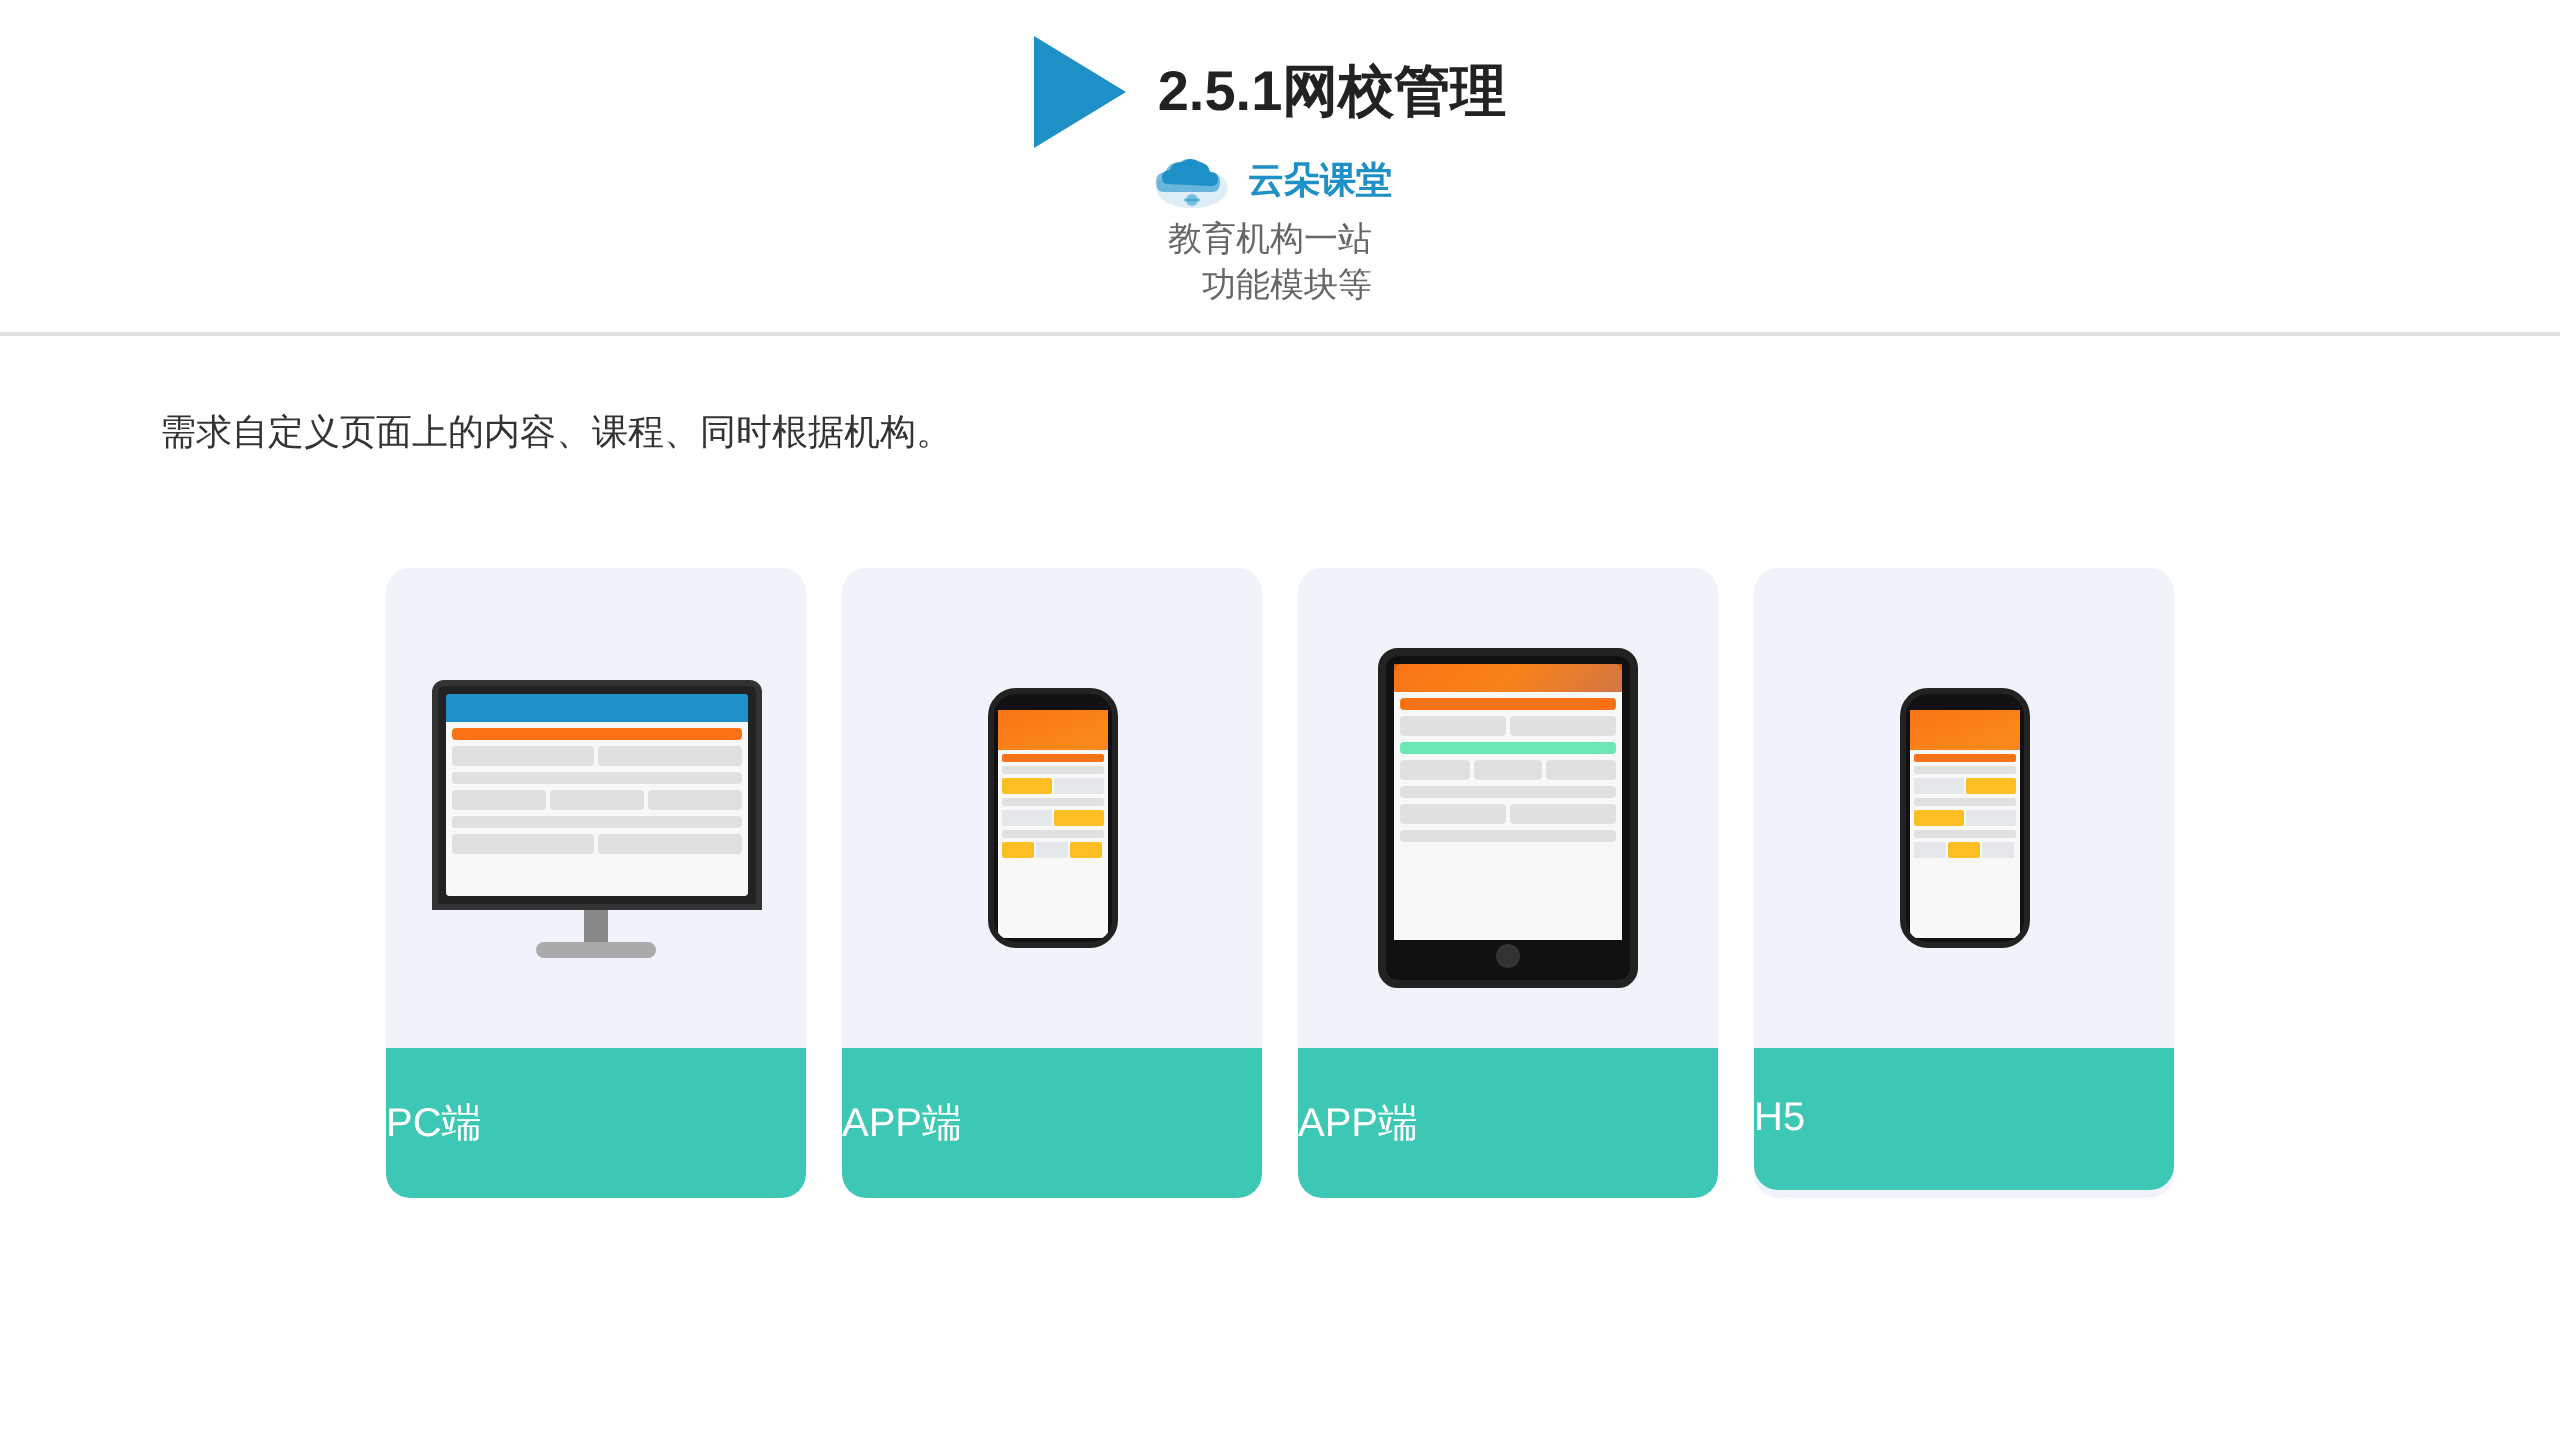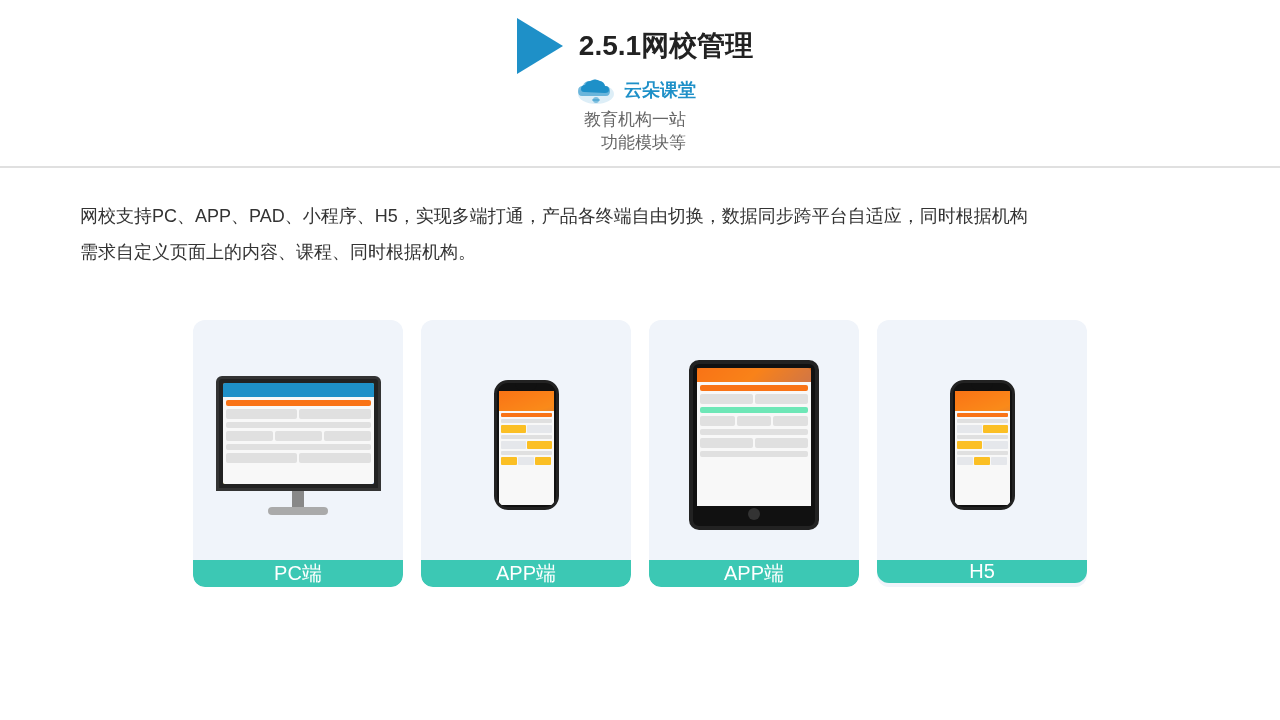--- a/index.html
+++ b/index.html
@@ -98,24 +98,24 @@
       display: flex;
       align-items: center;
       justify-content: center;
       padding: 20px 10px 10px;
     }
 
     .card-label {
       width: 100%;
       background: #3CC8B4;
       color: white;
-      text-align: center;
+      text-align: left;
       font-size: 20px;
       font-weight: 500;
-      padding: 0 0;
+      padding: 24px 0;
       border-radius: 0 0 12px 12px;
     }
 
     
     .monitor {
       display: flex;
       flex-direction: column;
       align-items: center;
     }
     .monitor-screen-outer {
@@ -306,21 +306,20 @@
       <span class="brand-text">云朵课堂</span>
     </div>
     <div class="brand-subtitle">
       <span>教育机构一站</span><br>
       <span>功能模块等</span>
     </div>
   </div>
 </div>
 
 <div class="description">
-  <p>网校支持PC、APP、PAD、小程序、H5，实现多端打通，产品各终端自由切换，数据同步跨平台自适应，同时根据机构</p>
   <p>需求自定义页面上的内容、课程、同时根据机构。</p>
 </div>
 
 <div class="cards-container">
 
   <div class="card">
     <div class="card-image-area">
       <div class="monitor">
         <div class="monitor-screen-outer">
           <div class="monitor-screen-inner">

